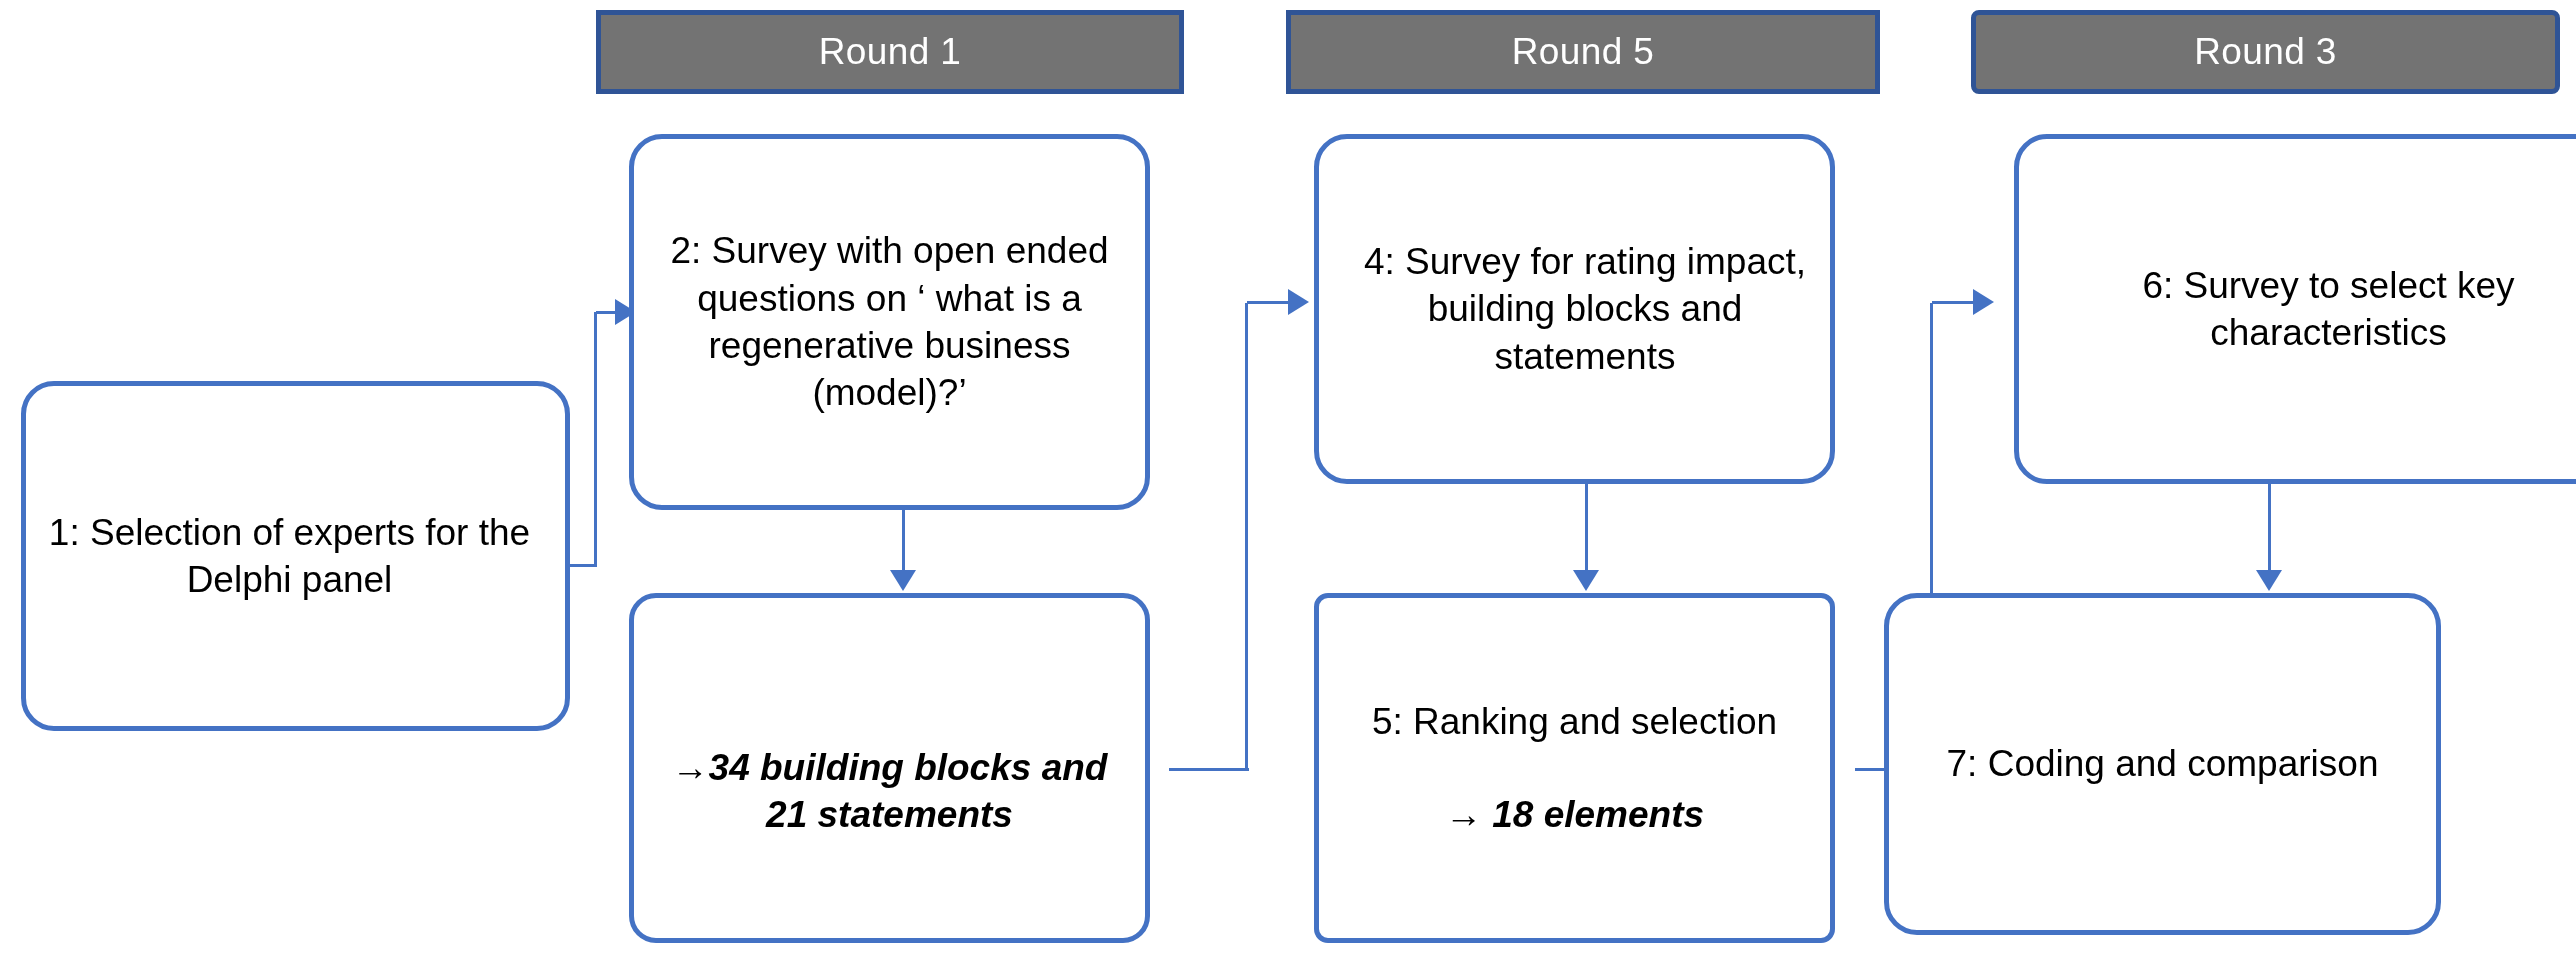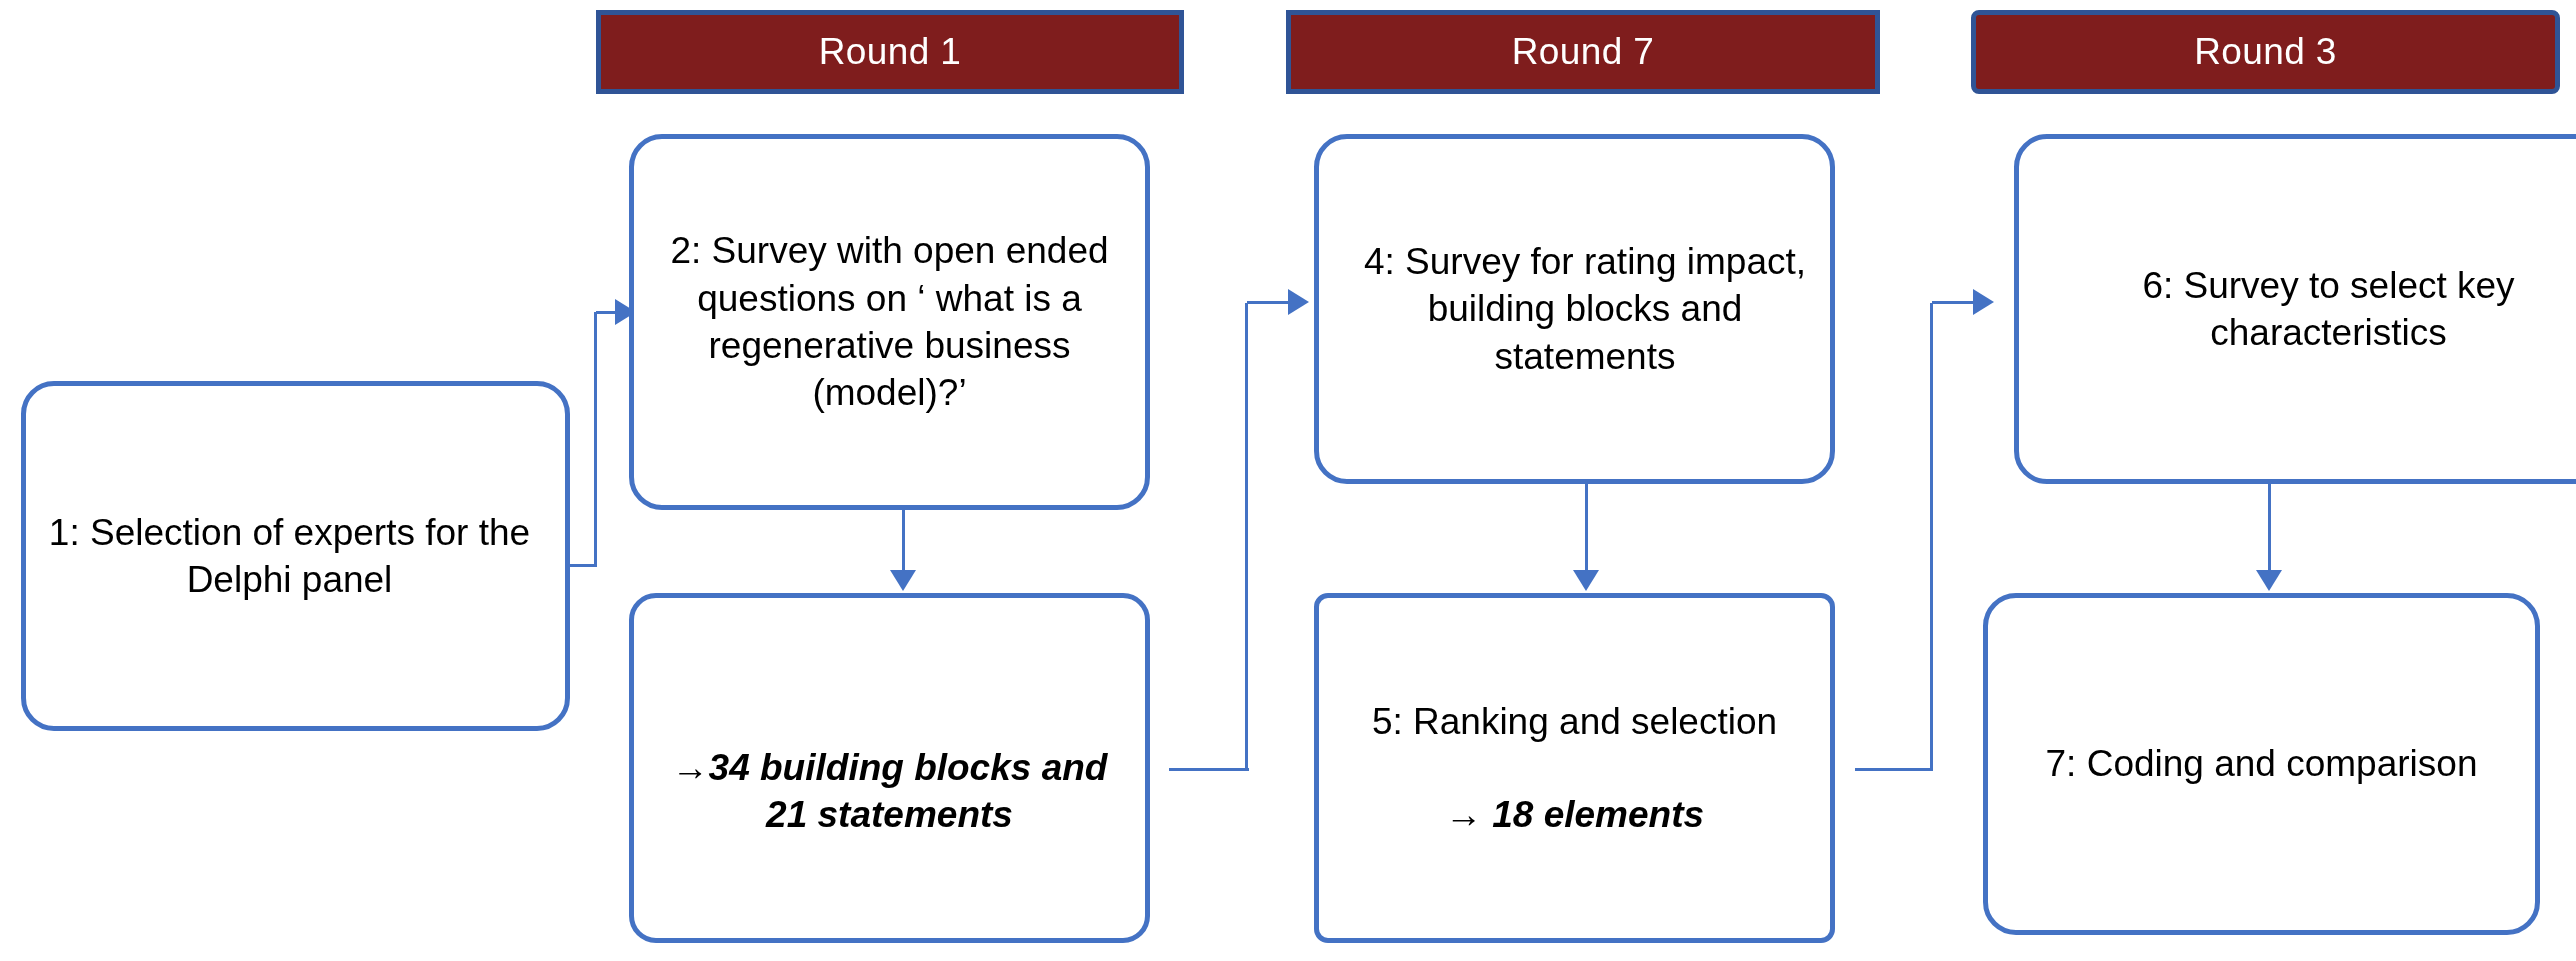--- a/index.html
+++ b/index.html
@@ -7,21 +7,21 @@
     position:relative;
     width:2576px;height:961px;
     background:#ffffff;
     font-family:"Liberation Sans","DejaVu Sans",sans-serif;
     overflow:hidden;
   }
   
   .round-bar{
     position:absolute;
     box-sizing:border-box;
-    background:#7f1d1d;
+    background:#737373;
     border:5.6px solid #2F5496;
     color:#ffffff;
     display:flex;
     align-items:center;
     justify-content:center;
     font-size:37px;
     letter-spacing:0.4px;
     white-space:nowrap;
   }
   
@@ -70,21 +70,21 @@
 </style>
 </head>
 <body>
 
 <div id="canvas">
 
   <div class="round-bar" style="left:596px;top:9.6px;width:588px;height:84px;">
     <span>Round 1</span>
   </div>
   <div class="round-bar" style="left:1286px;top:9.6px;width:594px;height:84px;">
-    <span>Round 7</span>
+    <span>Round 5</span>
   </div>
   <div class="round-bar" style="left:1971px;top:9.6px;width:589px;height:84px;border-radius:8px;">
     <span>Round 3</span>
   </div>
 
   <div class="conn v" style="left:594px;top:312px;width:3.2px;height:253px;"></div>
   <div class="conn h" style="left:557px;top:564px;width:40px;height:3.2px;"></div>
   <div class="conn h" style="left:596px;top:311px;width:29px;height:3.2px;"></div>
   <div class="arrow-right" style="left:615px;top:299px;"></div>
 
@@ -125,18 +125,18 @@
 
   <div class="node tight" style="left:1314px;top:593px;width:521px;height:350px;border-radius:14px;">
     <span class="main">5: Ranking and selection</span>
     <span class="sub">→ 18 elements</span>
   </div>
 
   <div class="node" style="left:1997px;top:134px;width:629px;height:350px;margin-left:17px;">
     <span class="main">6: Survey to select key characteristics</span>
   </div>
 
-  <div class="node" style="left:1983px;top:593px;width:557px;height:342px;">
+  <div class="node" style="left:1884px;top:593px;width:557px;height:342px;">
     <span class="main">7: Coding and comparison</span>
   </div>
 
 </div>
 
 
 </body></html>

